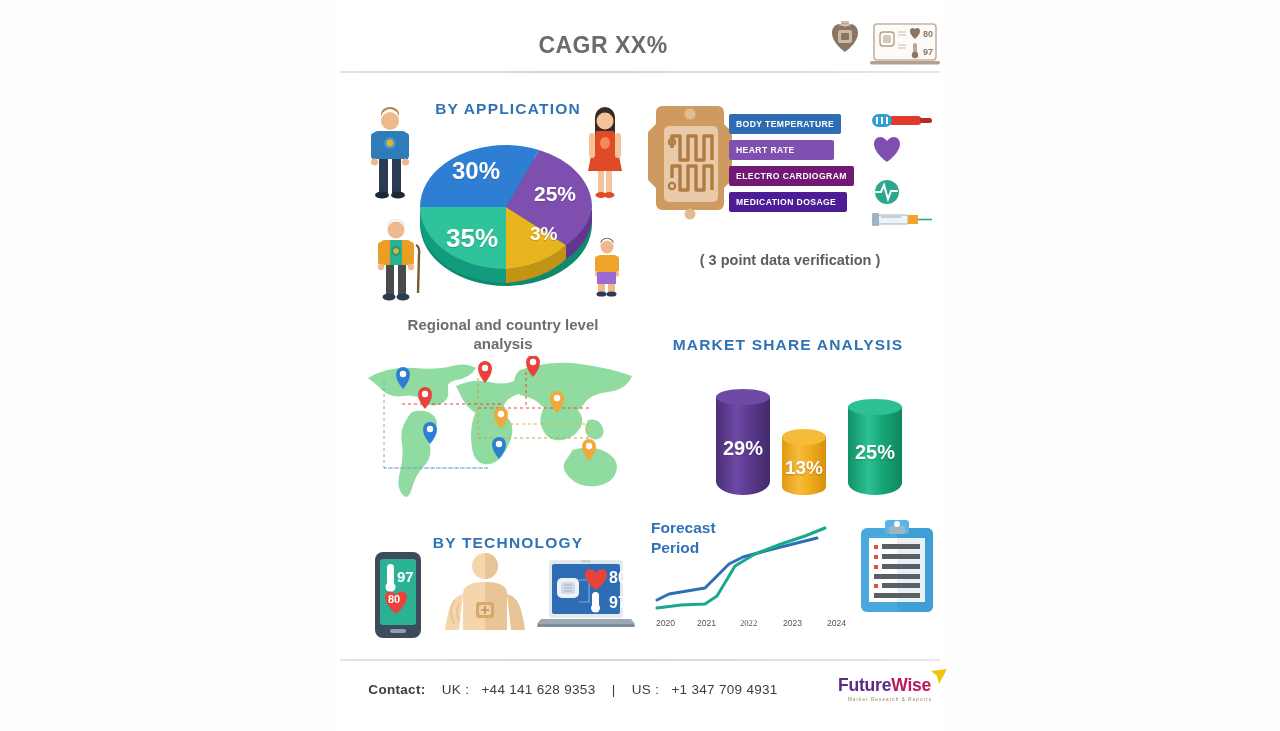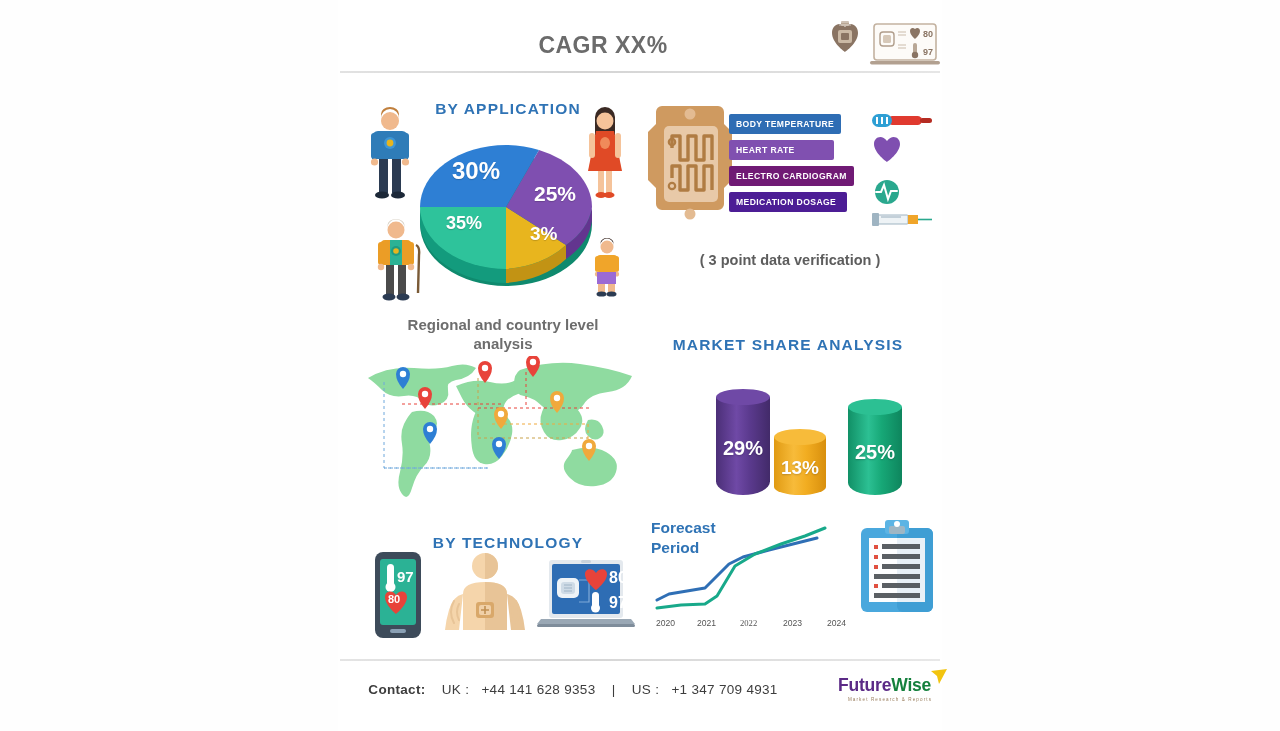--- a/index.html
+++ b/index.html
@@ -228,21 +228,21 @@
         <path d="M148 112 L148 50 A86 62 0 0 0 62 112 Z" fill="#2e7fd4"></path>
         <path d="M148 112 L62 112 A86 62 0 0 0 148 174 Z" fill="#2ec39b"></path>
         <path d="M148 112 L148 174 A86 62 0 0 0 208 150 Z" fill="#e8b51e"></path>
         <path d="M148 112 L208 150 A86 62 0 0 0 234 112 A86 62 0 0 0 181 55 Z" fill="#7f4fb0"></path>
         <path d="M148 112 L148 50 A86 62 0 0 1 181 55 Z" fill="#2e7fd4"></path>
       </g>
     </svg>
     <div class="pie-label" style="left:94px; top:62px; font-size:24px;">30%</div>
     <div class="pie-label" style="left:176px; top:87px; font-size:21px;">25%</div>
     <div class="pie-label" style="left:172px; top:128px; font-size:19px;">3%</div>
-    <div class="pie-label" style="left:88px; top:118px; font-size:18px;">35%</div>
+    <div class="pie-label" style="left:88px; top:128px; font-size:26px;">35%</div>
   </div>
 
   <div class="sensor-panel">
     <svg width="90" height="125" viewBox="0 0 90 125" style="position:absolute;left:5px;top:2px;">
       <path d="M14 4 h56 a6 6 0 0 1 6 6 v12 l8 8 v48 l-8 8 v16 a6 6 0 0 1 -6 6 h-56 a6 6 0 0 1 -6 -6 v-16 l-8 -8 v-48 l8 -8 v-12 a6 6 0 0 1 6 -6 z" fill="#cf9a60"></path>
       <circle cx="42" cy="12" r="5.5" fill="#e3bb92"></circle>
       <circle cx="42" cy="112" r="5.5" fill="#e3bb92"></circle>
       <rect x="16" y="24" width="54" height="76" rx="5" fill="#e8c9a8"></rect>
       <path d="M24 46 v-12 h8 v24 h8 v-24 h8 v24 h8 v-24 h8 v24" fill="none" stroke="#b07c43" stroke-width="3.4" stroke-linejoin="round"></path>
       <path d="M24 76 v-12 h8 v24 h8 v-24 h8 v24 h8 v-24 h8 v24" fill="none" stroke="#b07c43" stroke-width="3.4" stroke-linejoin="round"></path>
@@ -351,21 +351,21 @@
   </div>
 
   <div class="sec-title-blue" style="left:300px; top:336px; width:300px;">MARKET SHARE ANALYSIS</div>
 
   <div class="cyl-wrap">
     <div class="cyl" style="left:78px; width:54px; height:106px;">
       <div class="cyl-body" style="height:98px; background:linear-gradient(to right,#4b2f77,#6f49a6 38%,#5b3a8e 62%,#422a69);"></div>
       <div class="cyl-top" style="top:0; background:#6f49a6;"></div>
       <div class="cyl-val" style="top:48px; font-size:20px;">29%</div>
     </div>
-    <div class="cyl" style="left:136px; width:52px; height:66px;">
+    <div class="cyl" style="left:144px; width:44px; height:66px;">
       <div class="cyl-body" style="height:58px; background:linear-gradient(to right,#e09a12,#f7bb3a 38%,#f2ad21 62%,#d88f0d);"></div>
       <div class="cyl-top" style="top:0; background:#f7bb3a;"></div>
       <div class="cyl-val" style="top:28px; font-size:19px;">13%</div>
     </div>
     <div class="cyl" style="left:210px; width:54px; height:96px;">
       <div class="cyl-body" style="height:88px; background:linear-gradient(to right,#119066,#2cc093 38%,#17a877 62%,#0e855d);"></div>
       <div class="cyl-top" style="top:0; background:#2cc093;"></div>
       <div class="cyl-val" style="top:42px; font-size:20px;">25%</div>
     </div>
   </div>
@@ -469,21 +469,21 @@
     <span>&nbsp;&nbsp;</span>
     <span>|</span>
     <span>&nbsp;&nbsp;</span>
     <span>US :</span>
     <span>&nbsp;</span>
     <span>+1 347 709 4931</span>
   </div>
 
   <div class="logo-wrap">
     <div style="position:relative;">
-      <span class="logo-main" style="color:#5b2a86;">Future</span><span class="logo-main" style="color:#15803d;">Wise</span>
+      <span class="logo-main" style="color:#5b2a86;">Future</span><span class="logo-main" style="color:#be185d;">Wise</span>
       <svg width="18" height="16" viewBox="0 0 18 16" style="position:absolute;right:-6px;top:-6px;">
         <path d="M1 2 L17 0 L9 15 L7 7 Z" fill="#f2c40f"></path>
       </svg>
     </div>
     <div class="logo-sub">Market Research &amp; Reports</div>
   </div>
 
  </div>
 </div>
 

